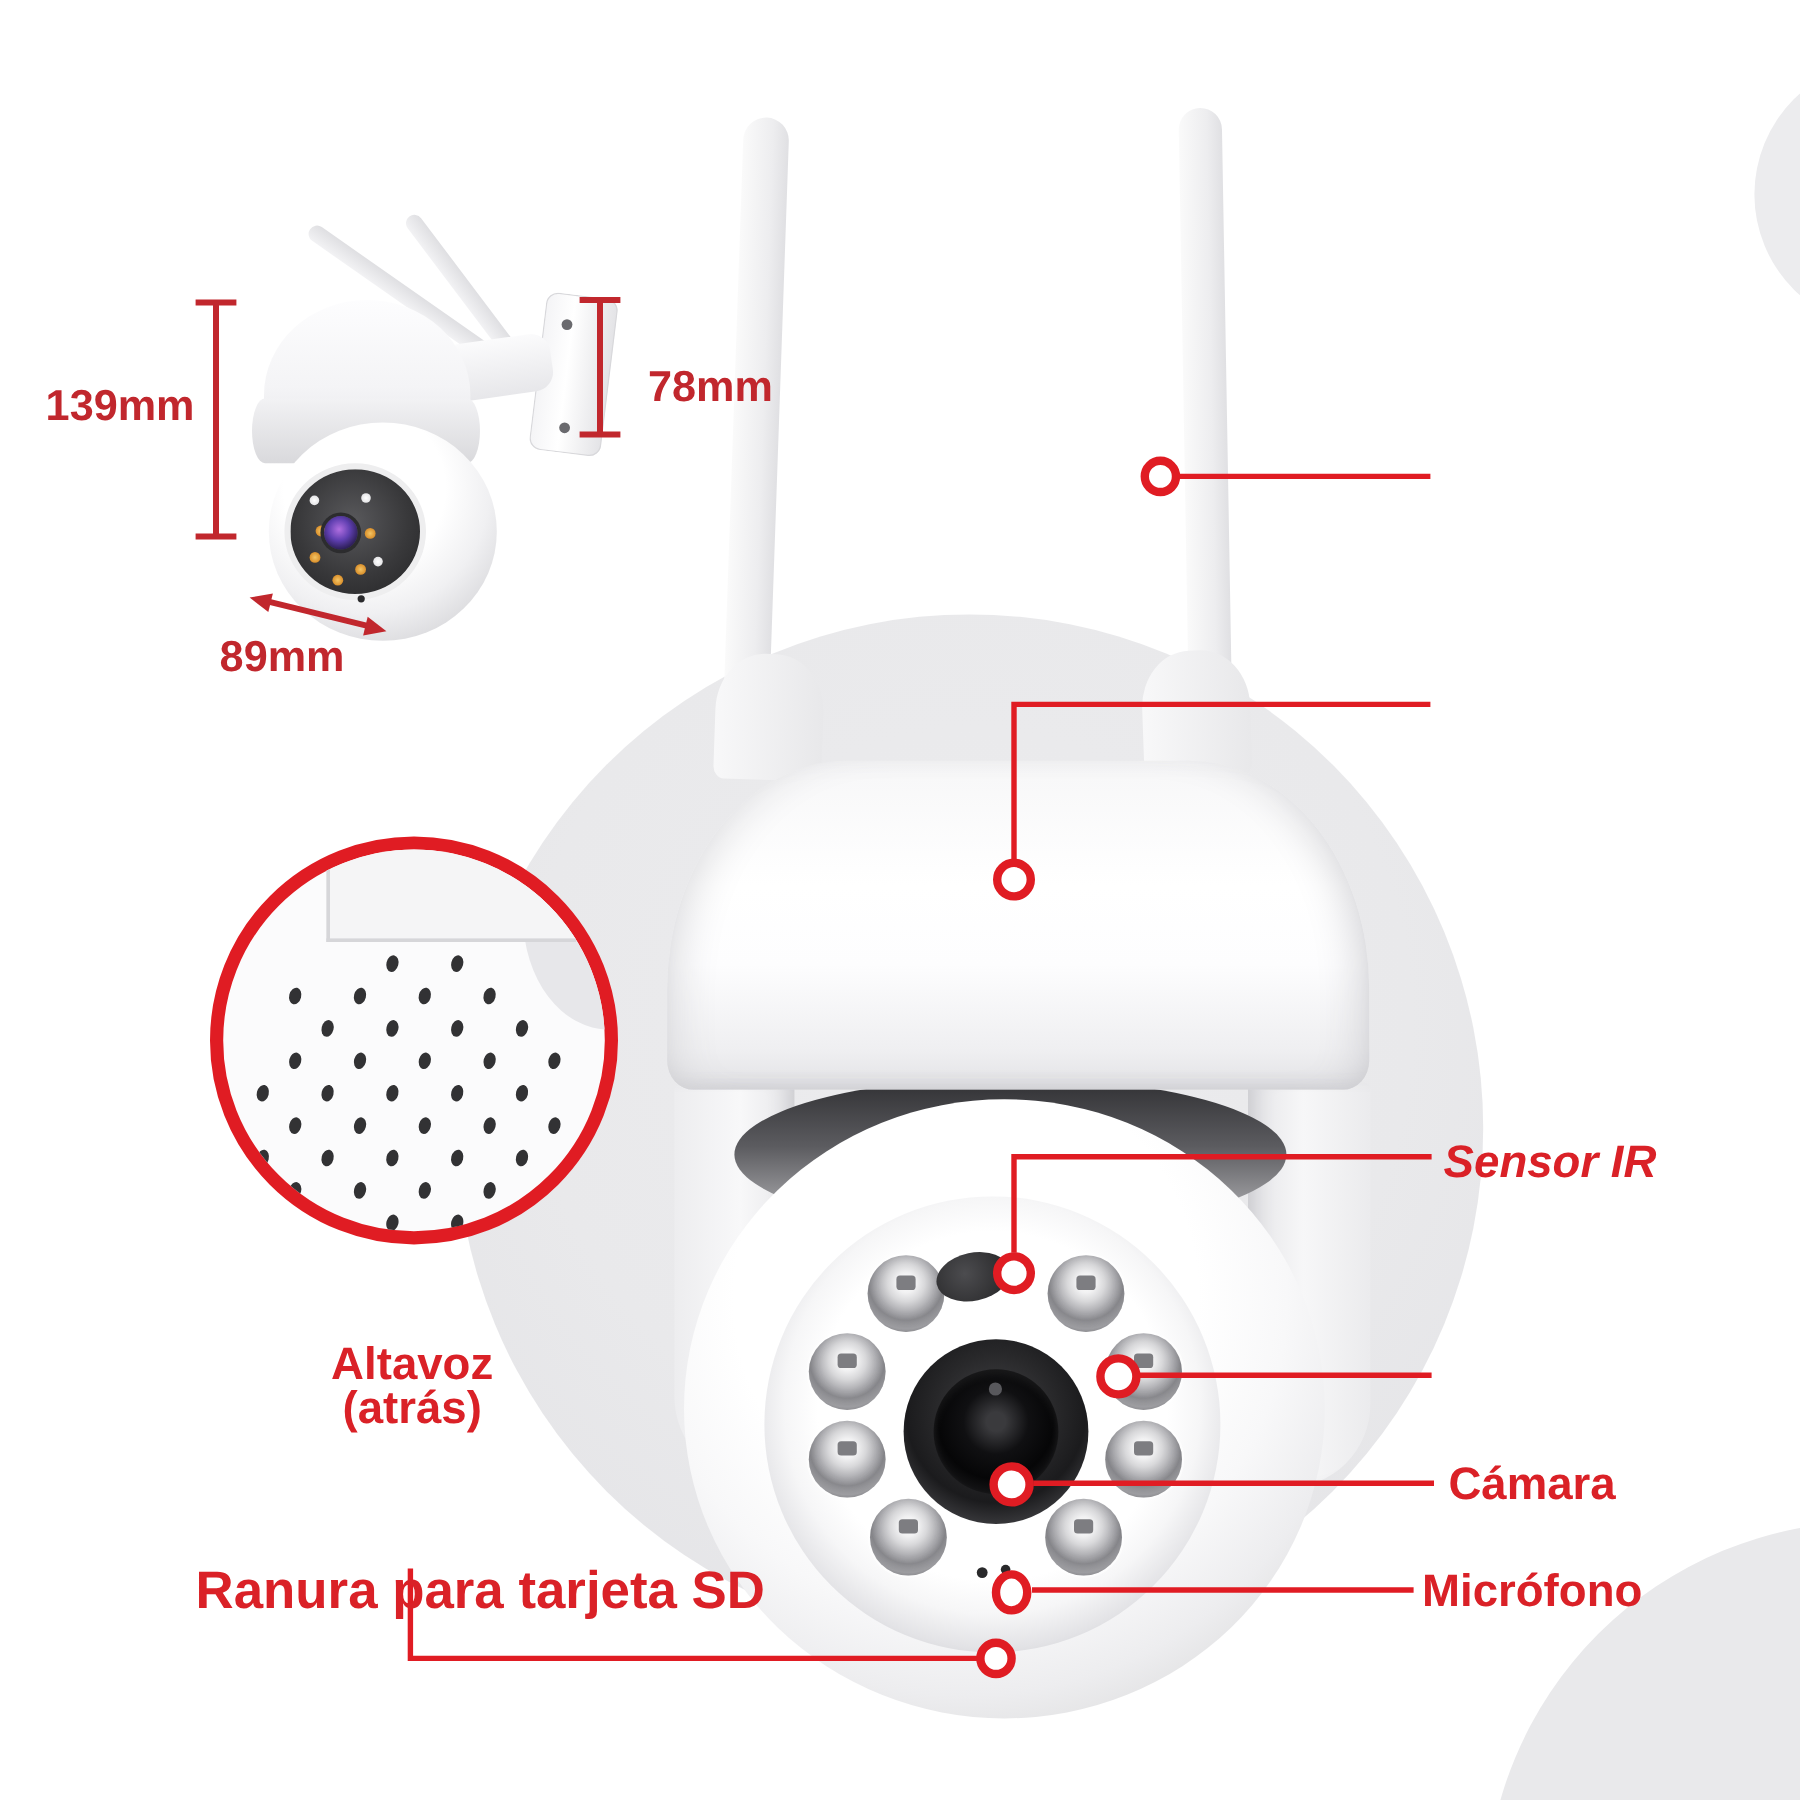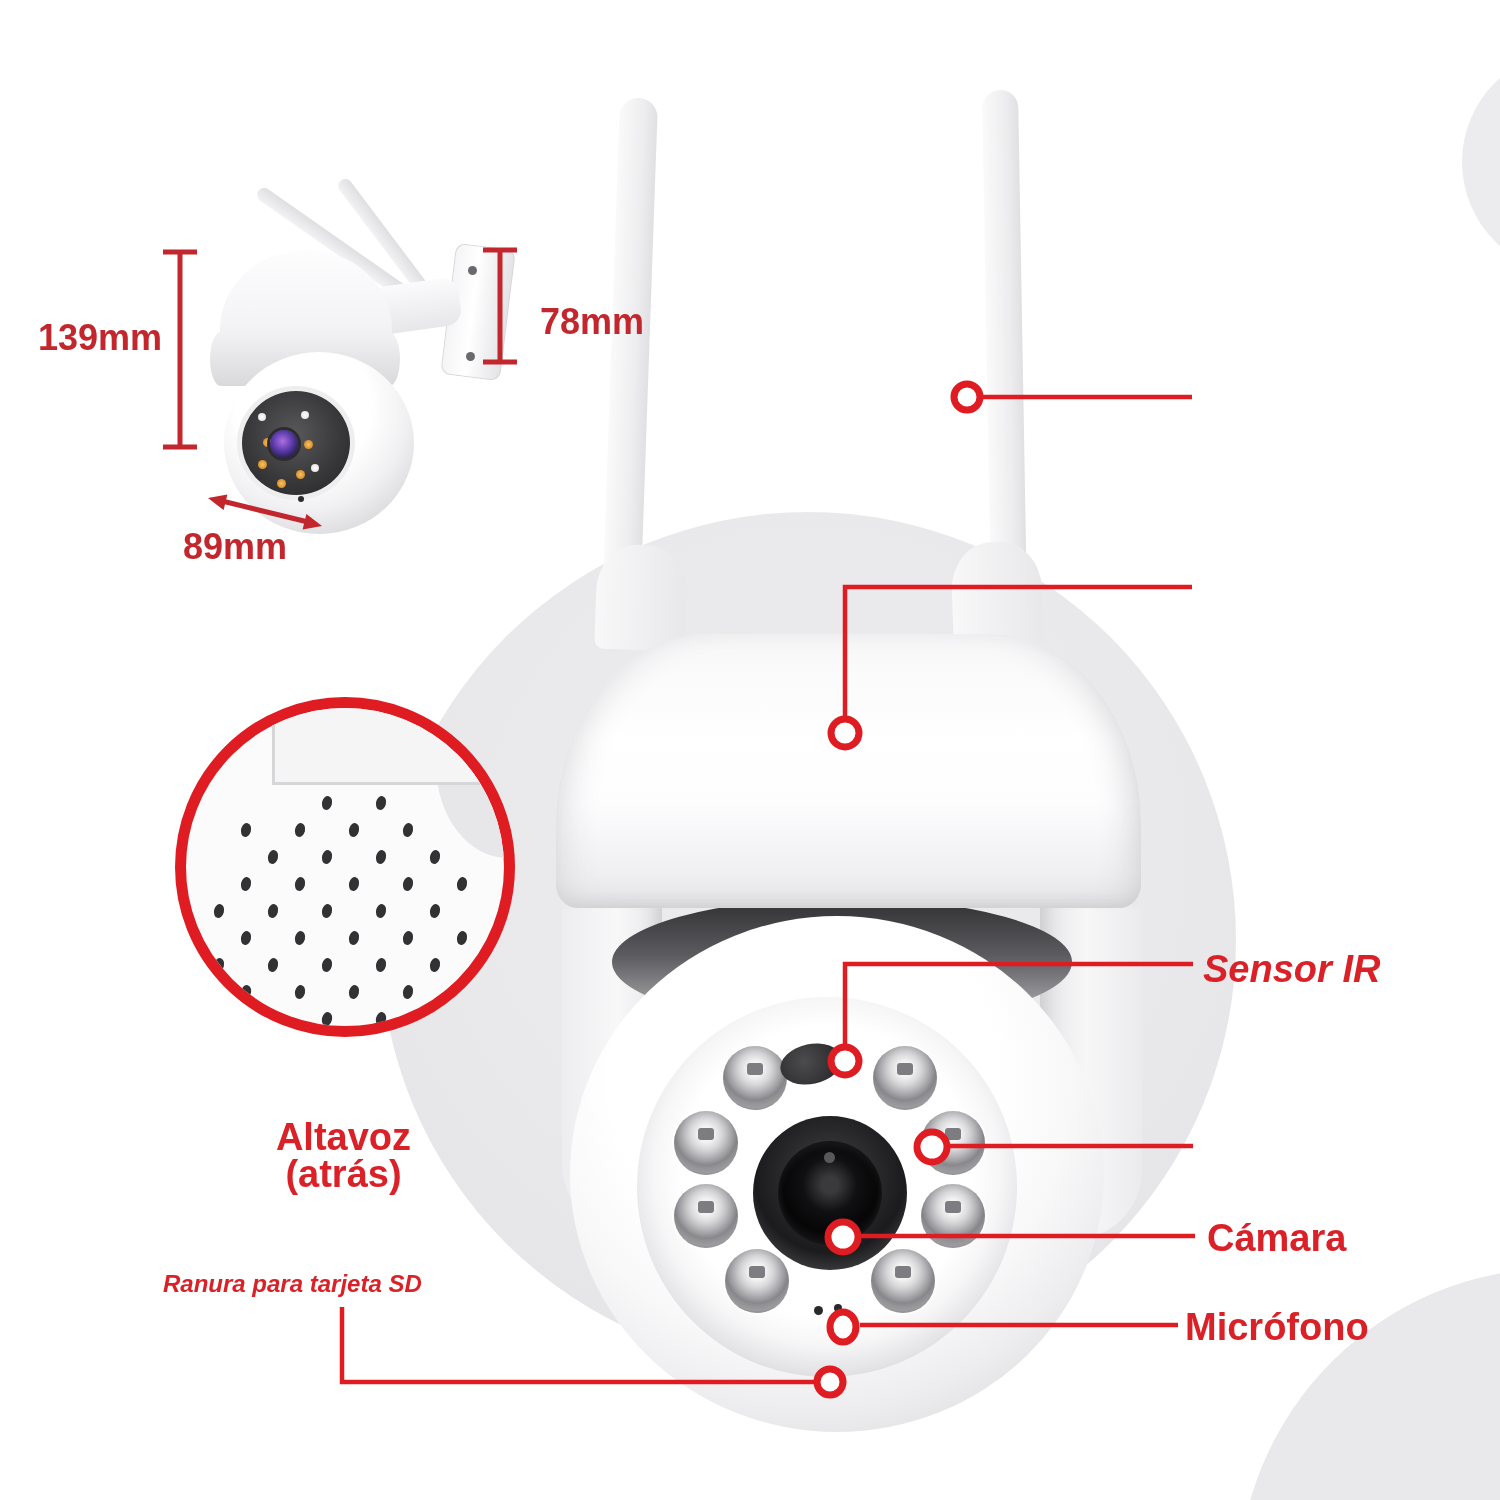--- a/index.html
+++ b/index.html
@@ -234,21 +234,21 @@
     <path class="dm" d="M 180 252 V 447 M 163 252 H 197 M 163 447 H 197"></path>
     <path class="dm" d="M 500 250 V 362 M 483 250 H 517 M 483 362 H 517"></path>
     <path class="dm" d="M 222 501 L 308 522"></path>
     <polygon class="dm-fill" points="208,498 223.6,510.1 227.4,494.5"></polygon>
     <polygon class="dm-fill" points="322,526 302.6,529.5 306.4,513.9"></polygon>
   </svg>
 
   <div class="label callout" style="left:1203px;top:969px;font-style:italic;">Sensor IR</div>
   <div class="label callout" style="left:1207px;top:1238px;">Cámara</div>
   <div class="label callout" style="left:1185px;top:1327px;">Micrófono</div>
-  <div class="label callout" style="left:163px;top:1284px;font-size:24px;font-style:italic;">Ranura para tarjeta SD</div>
+  <div class="label callout" style="left:163px;top:1326px;font-size:44px;">Ranura para tarjeta SD</div>
   <div class="label callout center-block" style="left:226px;top:1108px;width:235px;margin-top:48px;">
     <div>Altavoz</div>
     <div>(atrás)</div>
   </div>
   <div class="label dim" style="left:38px;top:338px;width:125px;text-align:left;">139mm</div>
   <div class="label dim" style="left:540px;top:322px;">78mm</div>
   <div class="label dim" style="left:183px;top:547px;">89mm</div>
 
 </div>
 

